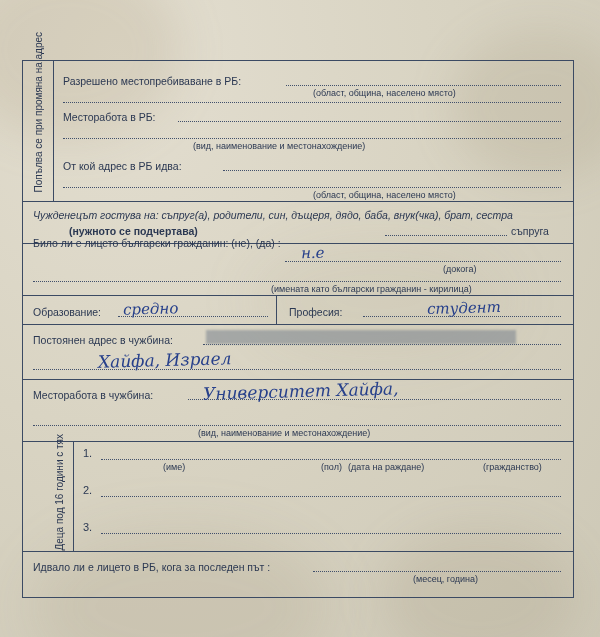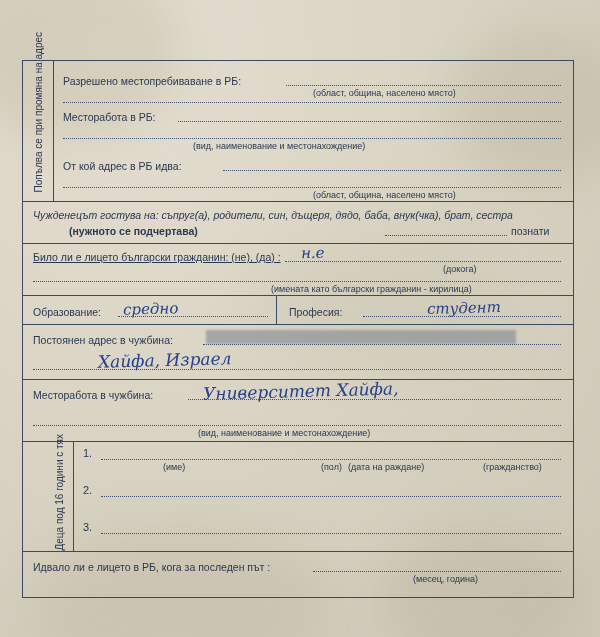--- a/index.html
+++ b/index.html
@@ -138,25 +138,25 @@
     <div class="lbl" style="left:40px; top:99px;">От кой адрес в РБ идва:</div>
     <div class="dots" style="left:200px; top:109px; width:338px;"></div>
     <div class="dots" style="left:40px; top:126px; width:498px;"></div>
     <div class="sub" style="left:290px; top:129px;">(област, община, населено място)</div>
 
     <div class="hline" style="top:140px;"></div>
 
     <div class="lbl" style="left:10px; top:148px;font-style:italic;">Чужденецът гостува на: съпруг(а), родители, син, дъщеря, дядо, баба, внук(чка), брат, сестра</div>
     <div class="lbl b" style="left:10px; top:164px;padding-left:36px;">(нужното се подчертава)</div>
     <div class="dots" style="left:362px; top:174px; width:122px;"></div>
-    <div class="lbl" style="left:488px; top:164px;">познати</div>
+    <div class="lbl" style="left:488px; top:164px;">съпруга</div>
 
     <div class="hline" style="top:182px;"></div>
 
-    <div class="lbl" style="left:10px; top:190px;text-decoration:underline;">Било ли е лицето български гражданин: (не), (да) :</div>
+    <div class="lbl" style="left:10px; top:176px;">Било ли е лицето български гражданин: (не), (да) :</div>
     <div class="dots" style="left:262px; top:200px; width:276px;"></div>
     <div class="hand mid" style="left:278px; top:183px;">н.е</div>
     <div class="sub" style="left:420px; top:203px;">(докога)</div>
 
     <div class="dots" style="left:10px; top:220px; width:528px;"></div>
     <div class="sub" style="left:248px; top:223px;">(имената като български гражданин - кирилица)</div>
 
     <div class="hline" style="top:234px;"></div>
 
     <div class="vline" style="left:253px; top:234px; height:29px;"></div>

